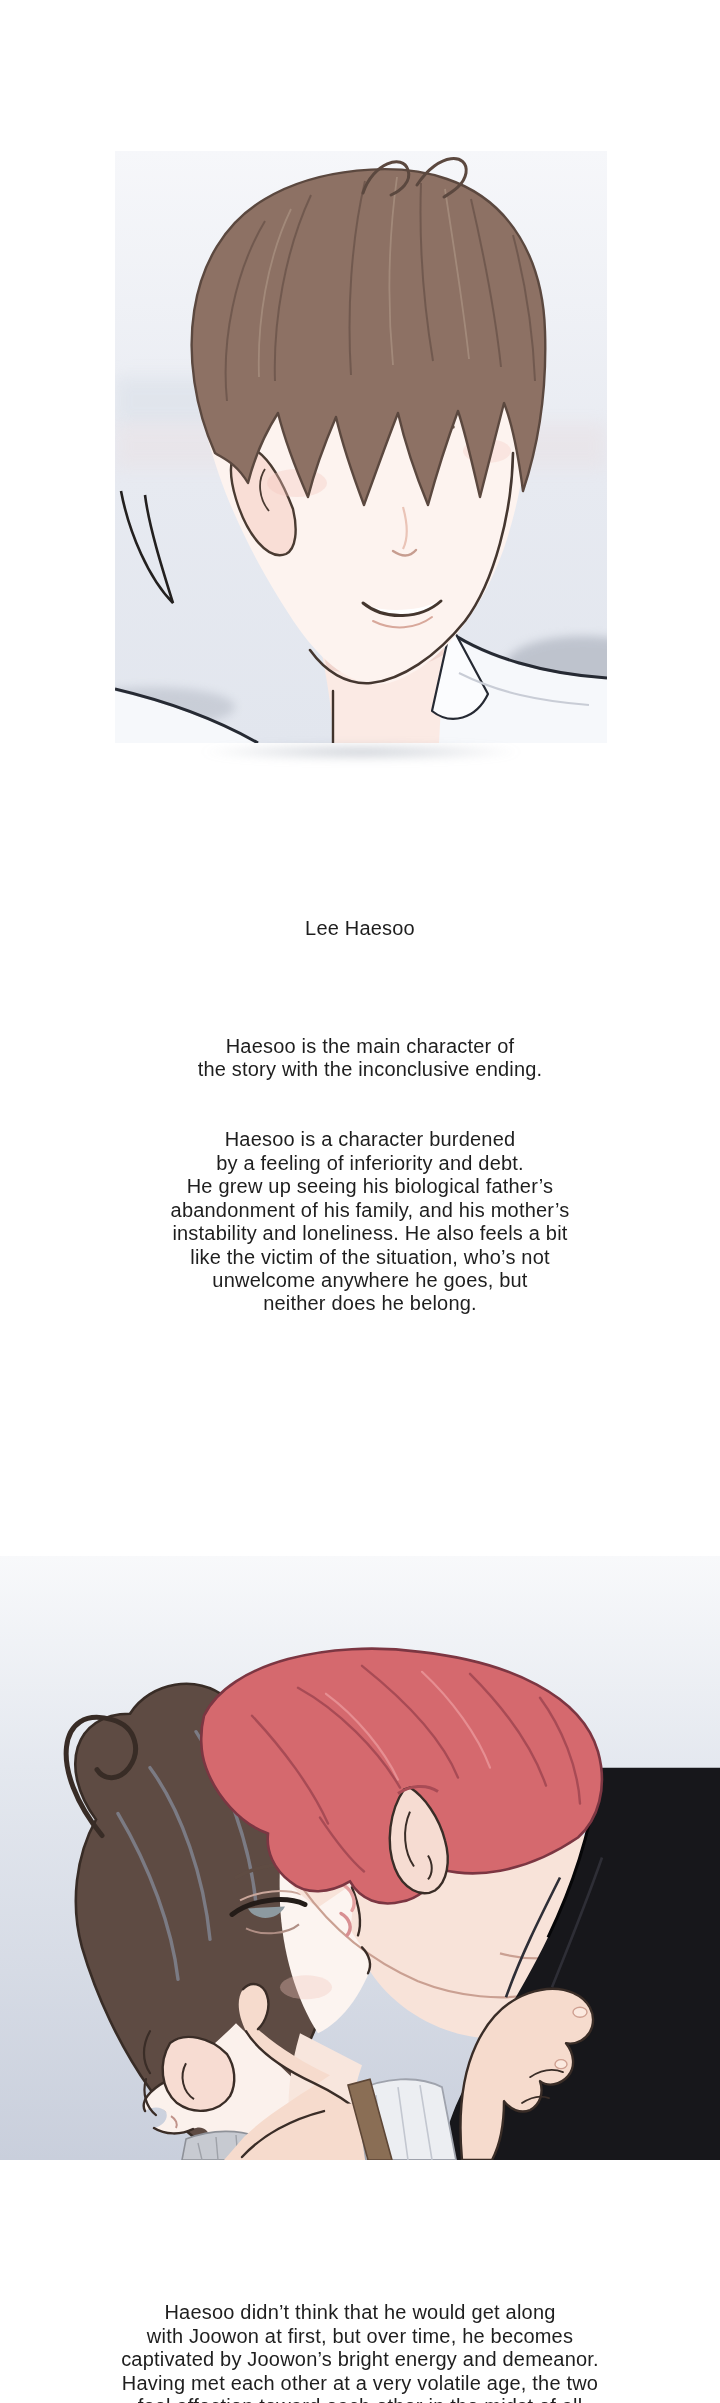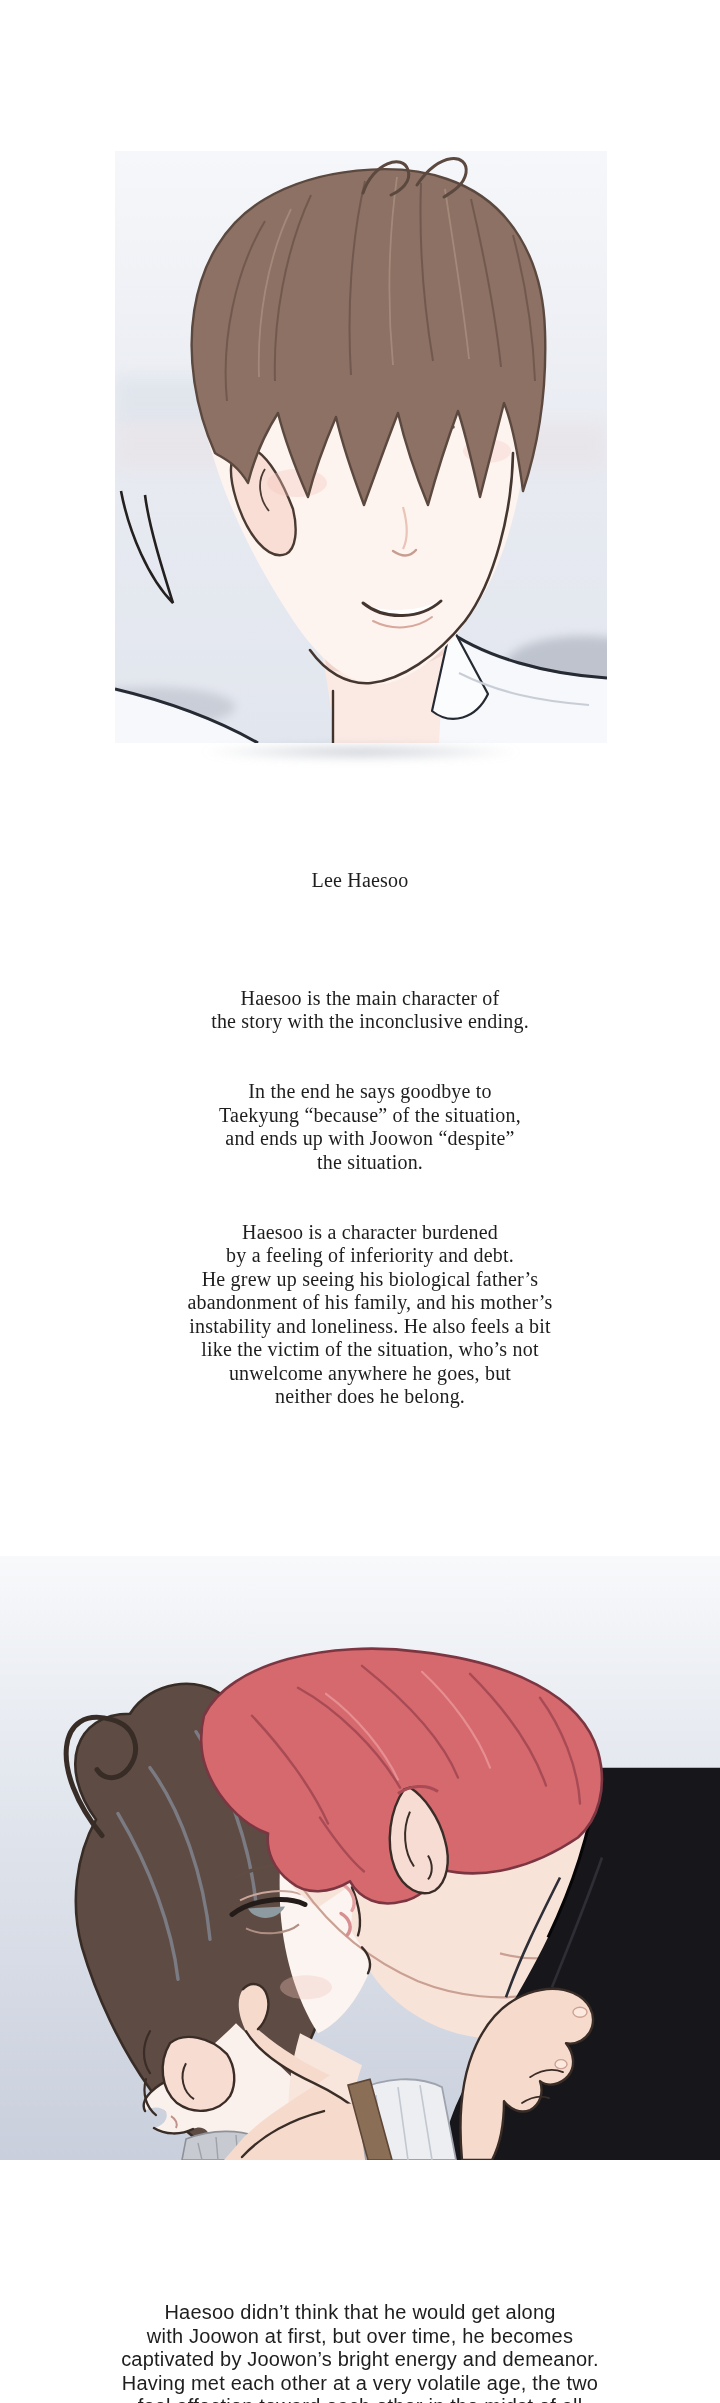--- a/index.html
+++ b/index.html
@@ -17,21 +17,21 @@
     filter:blur(4px);
   }
   .illo-2{position:absolute;left:0;top:1556px;width:720px;height:604px;}
   .illo-2 svg{display:block;width:100%;height:100%;}
   
   .copy{
     position:absolute;left:0;width:720px;text-align:center;
     color:#1e1e1e;font-size:20px;line-height:23.44px;
     letter-spacing:.2px;white-space:pre-line;
   }
-  .profile-block{top:846px;font-family:Liberation Serif, serif;}
+  .profile-block{top:894px;}
   .profile-name{margin:0 0 70.3px 0;}
   .profile-block p{margin:23.44px 0 0 0;padding-left:20px;}
   .profile-block p:first-of-type{margin-top:0;}
   .closing-block{top:2278px;}
   .closing-block p{margin:0;}
 </style>
 </head>
 <body>
 
 <div class="page">
@@ -115,24 +115,20 @@
 
       <path d="M6,340 C14,382 34,428 58,452 C48,420 34,376 30,344" fill="none" stroke="#23201f" stroke-width="2.6"></path>
     </svg>
   </div>
   <div class="illo-1-shadow"></div>
 
   <div class="copy profile-block">
     <div class="profile-name">Lee Haesoo</div>
     <p>Haesoo is the main character of
 the story with the inconclusive ending.</p>
-    <p>In the end he says goodbye to
-Taekyung “because” of the situation,
-and ends up with Joowon “despite”
-the situation.</p>
     <p>Haesoo is a character burdened
 by a feeling of inferiority and debt.
 He grew up seeing his biological father’s
 abandonment of his family, and his mother’s
 instability and loneliness. He also feels a bit
 like the victim of the situation, who’s not
 unwelcome anywhere he goes, but
 neither does he belong.</p>
   </div>
 

